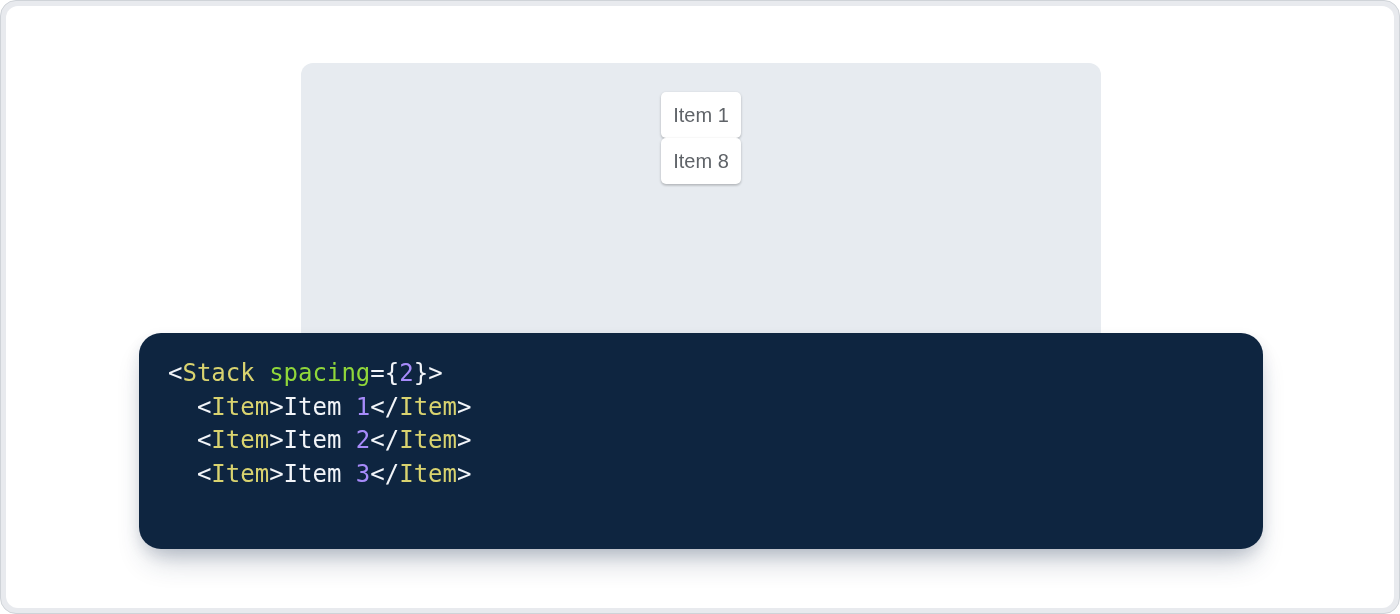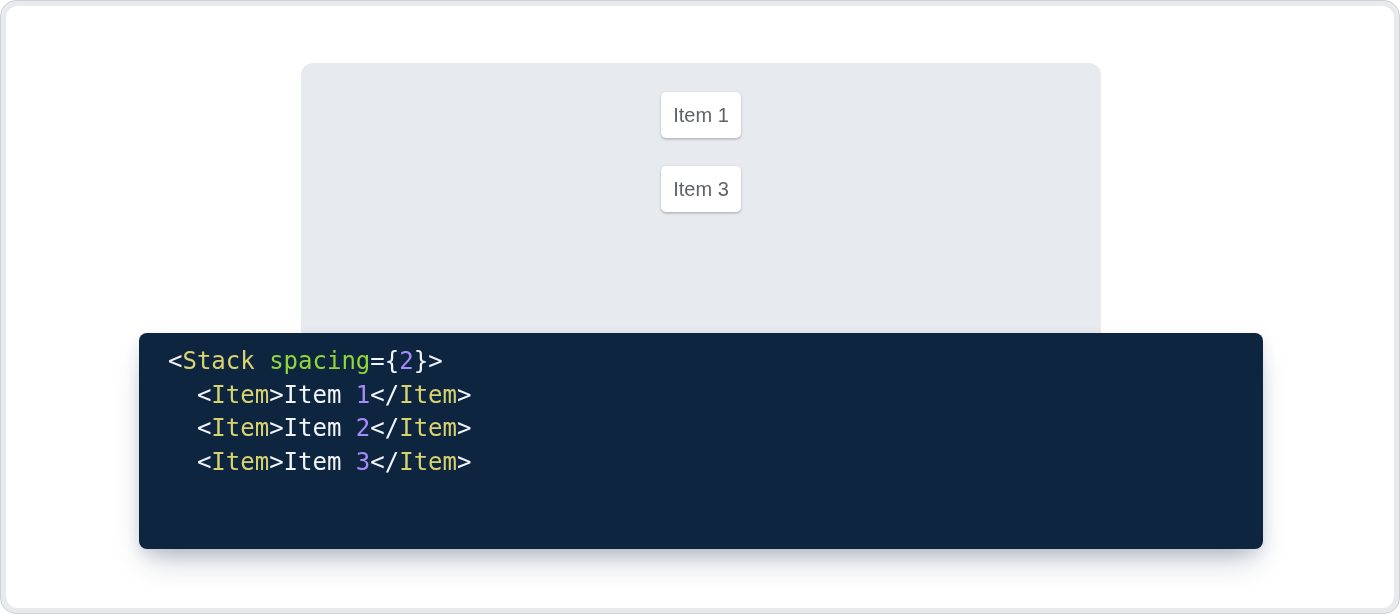--- a/index.html
+++ b/index.html
@@ -30,21 +30,20 @@
     top: 57px;
     width: 800px;
     height: 300px;
     box-sizing: border-box;
     background: #e7ebf0;
     border-radius: 12px;
     display: flex;
     flex-direction: column;
     align-items: center;
     padding-top: 29px;
-    gap: 28px;
   }
   .item-card {
     background: #ffffff;
     border-radius: 5px;
     min-width: 80px;
     box-sizing: border-box;
     padding: 12px 11px;
     text-align: center;
     font-size: 20px;
     line-height: 22px;
@@ -52,42 +51,42 @@
     box-shadow: 0 1px 3px rgba(0,0,0,0.2), 0 2px 2px rgba(0,0,0,0.07);
   }
   .code-block {
     position: absolute;
     left: 133px;
     top: 327px;
     width: 1124px;
     height: 216px;
     box-sizing: border-box;
     background: #0e2540;
-    border-radius: 8px;
-    padding: 12px 20px 0 29px;
+    border-radius: 22px;
+    padding: 24px 20px 0 29px;
     box-shadow: 0 18px 30px -10px rgba(30,50,80,0.30), 0 6px 14px rgba(30,50,80,0.12);
     z-index: 2;
   }
   .code-line {
     white-space: pre;
     font-family: "DejaVu Sans Mono", "Liberation Mono", monospace;
     font-size: 24px;
     line-height: 33.5px;
     color: #f2f5f9;
   }
 </style>
 </head>
 <body>
 
 <div class="frame" style="background-color: rgb(232, 234, 238);">
   <div class="canvas" style="background-color: rgb(255, 255, 255);">
 
     <div class="demo-panel" style="background-color: rgb(231, 235, 240);">
       <div class="item-card"><span>Item 1</span></div>
-      <div class="item-card"><span>Item 3</span></div>
+      <div class="item-card"><span>Item 8</span></div>
     </div>
 
     <div class="code-block" style="background-color: rgb(14, 37, 64);">
       <div class="code-line"><span style="color: rgb(242, 245, 249);">&lt;</span><span style="color: rgb(217, 211, 111);">Stack</span><span style="color: rgb(242, 245, 249);"> </span><span style="color: rgb(144, 215, 58);">spacing</span><span style="color: rgb(242, 245, 249);">=</span><span style="color: rgb(242, 245, 249);">{</span><span style="color: rgb(167, 139, 250);">2</span><span style="color: rgb(242, 245, 249);">}</span><span style="color: rgb(242, 245, 249);">&gt;</span></div>
       <div class="code-line"><span style="color: rgb(242, 245, 249);">  </span><span style="color: rgb(242, 245, 249);">&lt;</span><span style="color: rgb(217, 211, 111);">Item</span><span style="color: rgb(242, 245, 249);">&gt;</span><span style="color: rgb(242, 245, 249);">Item </span><span style="color: rgb(167, 139, 250);">1</span><span style="color: rgb(242, 245, 249);">&lt;/</span><span style="color: rgb(217, 211, 111);">Item</span><span style="color: rgb(242, 245, 249);">&gt;</span></div>
       <div class="code-line"><span style="color: rgb(242, 245, 249);">  </span><span style="color: rgb(242, 245, 249);">&lt;</span><span style="color: rgb(217, 211, 111);">Item</span><span style="color: rgb(242, 245, 249);">&gt;</span><span style="color: rgb(242, 245, 249);">Item </span><span style="color: rgb(167, 139, 250);">2</span><span style="color: rgb(242, 245, 249);">&lt;/</span><span style="color: rgb(217, 211, 111);">Item</span><span style="color: rgb(242, 245, 249);">&gt;</span></div>
       <div class="code-line"><span style="color: rgb(242, 245, 249);">  </span><span style="color: rgb(242, 245, 249);">&lt;</span><span style="color: rgb(217, 211, 111);">Item</span><span style="color: rgb(242, 245, 249);">&gt;</span><span style="color: rgb(242, 245, 249);">Item </span><span style="color: rgb(167, 139, 250);">3</span><span style="color: rgb(242, 245, 249);">&lt;/</span><span style="color: rgb(217, 211, 111);">Item</span><span style="color: rgb(242, 245, 249);">&gt;</span></div>
     </div>
 
   </div>

